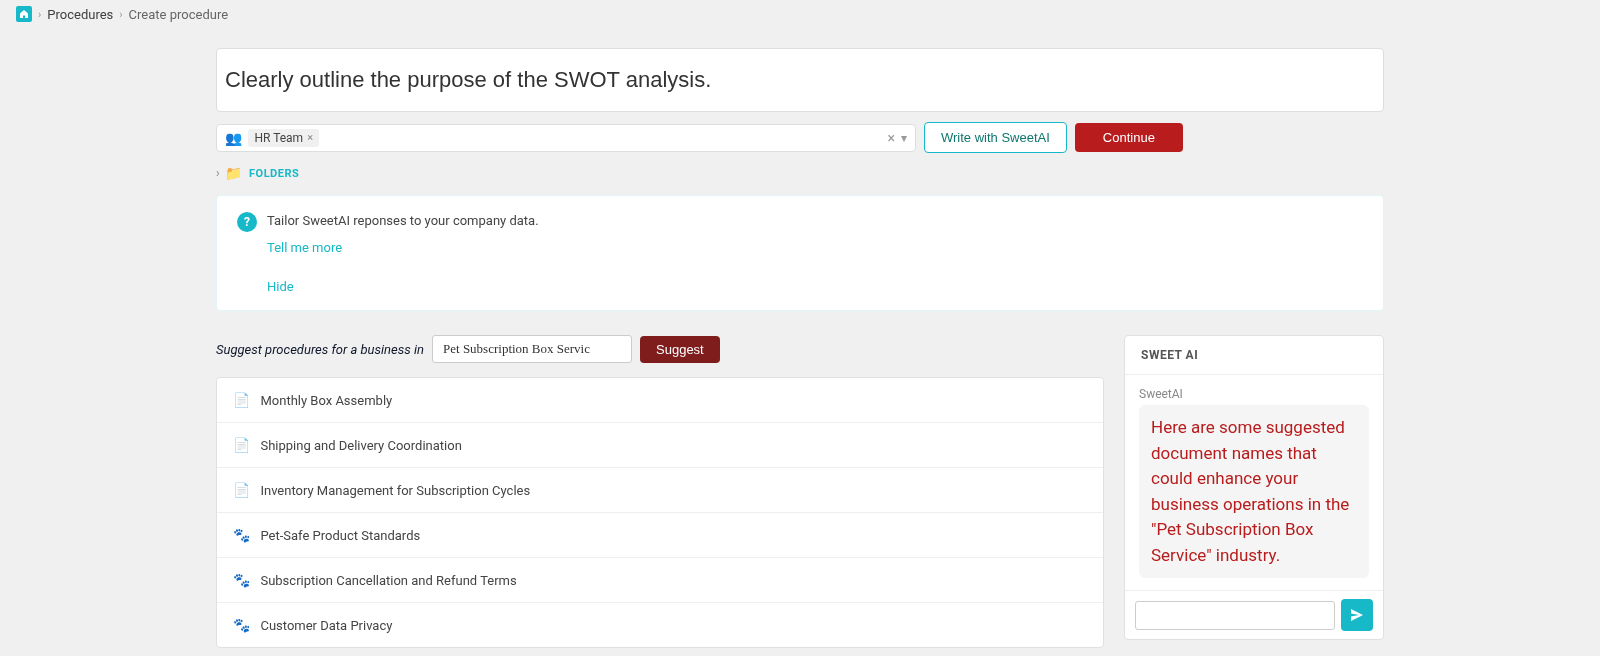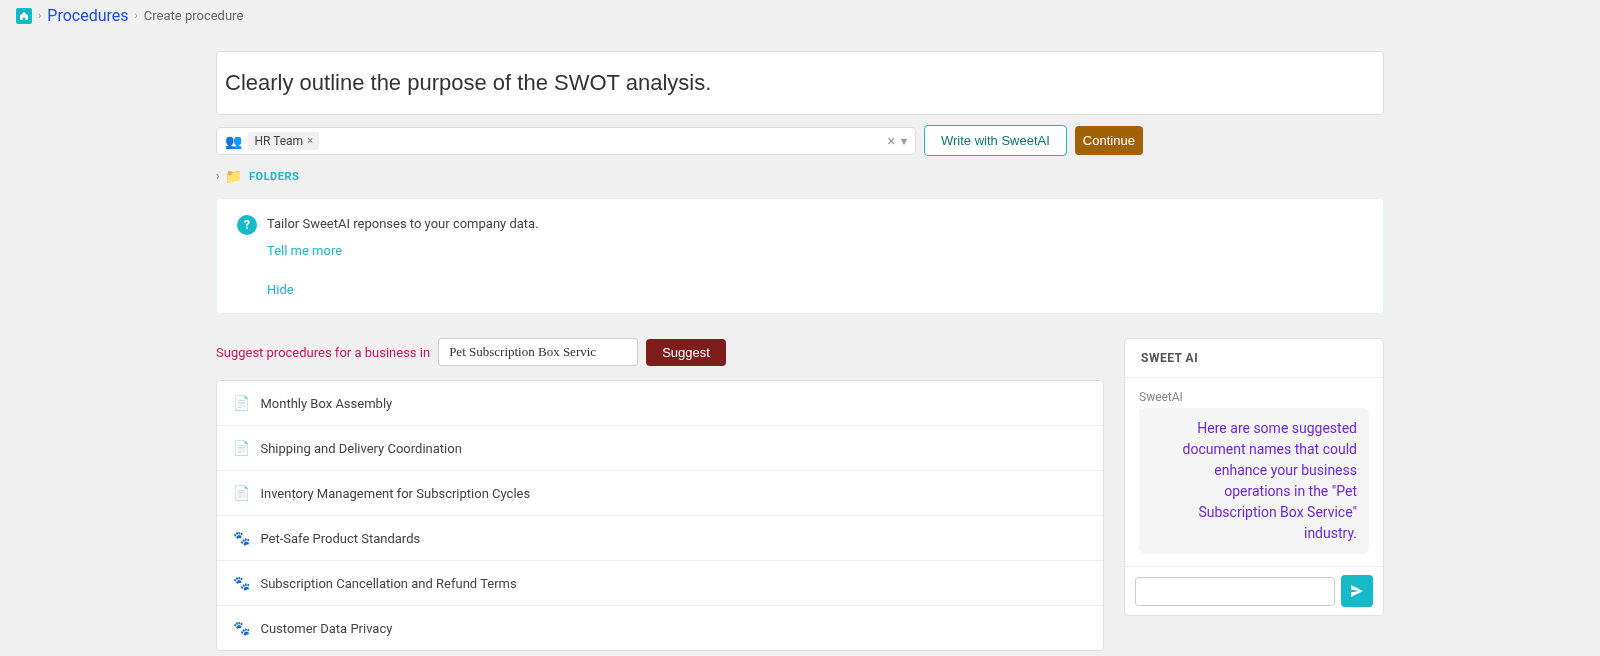--- a/index.html
+++ b/index.html
@@ -25,21 +25,21 @@
       height: 16px;
       background: #17b8c8;
       border-radius: 2px;
       display: inline-flex;
       align-items: center;
       justify-content: center;
       flex-shrink: 0;
     }
     .breadcrumb-home-icon svg { fill: white; }
     .breadcrumb-sep { color: #999; font-size: 11px; }
-    .breadcrumb-link { color: #1d4ed8; text-decoration: none; font-size: 16px; }
+    .breadcrumb-link { color: #404040; text-decoration: none; font-size: 13px; }
     .breadcrumb-current { color: #666; font-size: 13px; }
 
     
     .main-container {
       max-width: 1200px;
       margin: 20px auto;
       padding: 0 16px;
     }
 
     
@@ -113,25 +113,25 @@
       background: white;
       border: 1px solid #17b8c8;
       color: #0f766e;
       border-radius: 4px;
       padding: 7px 16px;
       cursor: pointer;
       font-size: 13px;
       white-space: nowrap;
     }
     .btn-continue {
-      background: #a16207;
+      background: #b91c1c;
       border: none;
       color: white;
       border-radius: 4px;
-      padding: 7px 8px;
+      padding: 7px 28px;
       cursor: pointer;
       font-size: 13px;
       white-space: nowrap;
     }
 
     
     .folders-row {
       display: flex;
       align-items: center;
       gap: 6px;
@@ -192,21 +192,21 @@
     }
 
     
     .suggest-row {
       display: flex;
       align-items: center;
       gap: 8px;
       margin-bottom: 14px;
       flex-wrap: wrap;
     }
-    .suggest-label { color: #be185d; font-size: 13px; }
+    .suggest-label { color: #0f172a; font-size: 13px; font-style: italic; }
     .suggest-input {
       border: 1px solid #ccc;
       border-radius: 3px;
       padding: 5px 10px;
       font-size: 13px;
       outline: none;
       width: 200px;
       color: #333;
       font-family: Liberation Serif, serif;
     }
@@ -267,24 +267,23 @@
     }
     .sweet-ai-sender {
       font-size: 12px;
       color: #888;
       margin-bottom: 4px;
     }
     .sweet-ai-bubble {
       background: #f5f5f5;
       border-radius: 6px;
       padding: 10px 12px;
-      font-size: 14px;
-      color: #6d28d9;
+      font-size: 17px;
+      color: #b91c1c;
       line-height: 1.5;
-      text-align: right;
     }
     .sweet-ai-input-row {
       display: flex;
       align-items: center;
       border-top: 1px solid #eee;
       padding: 8px 10px;
       gap: 6px;
     }
     .sweet-ai-input {
       flex: 1;

